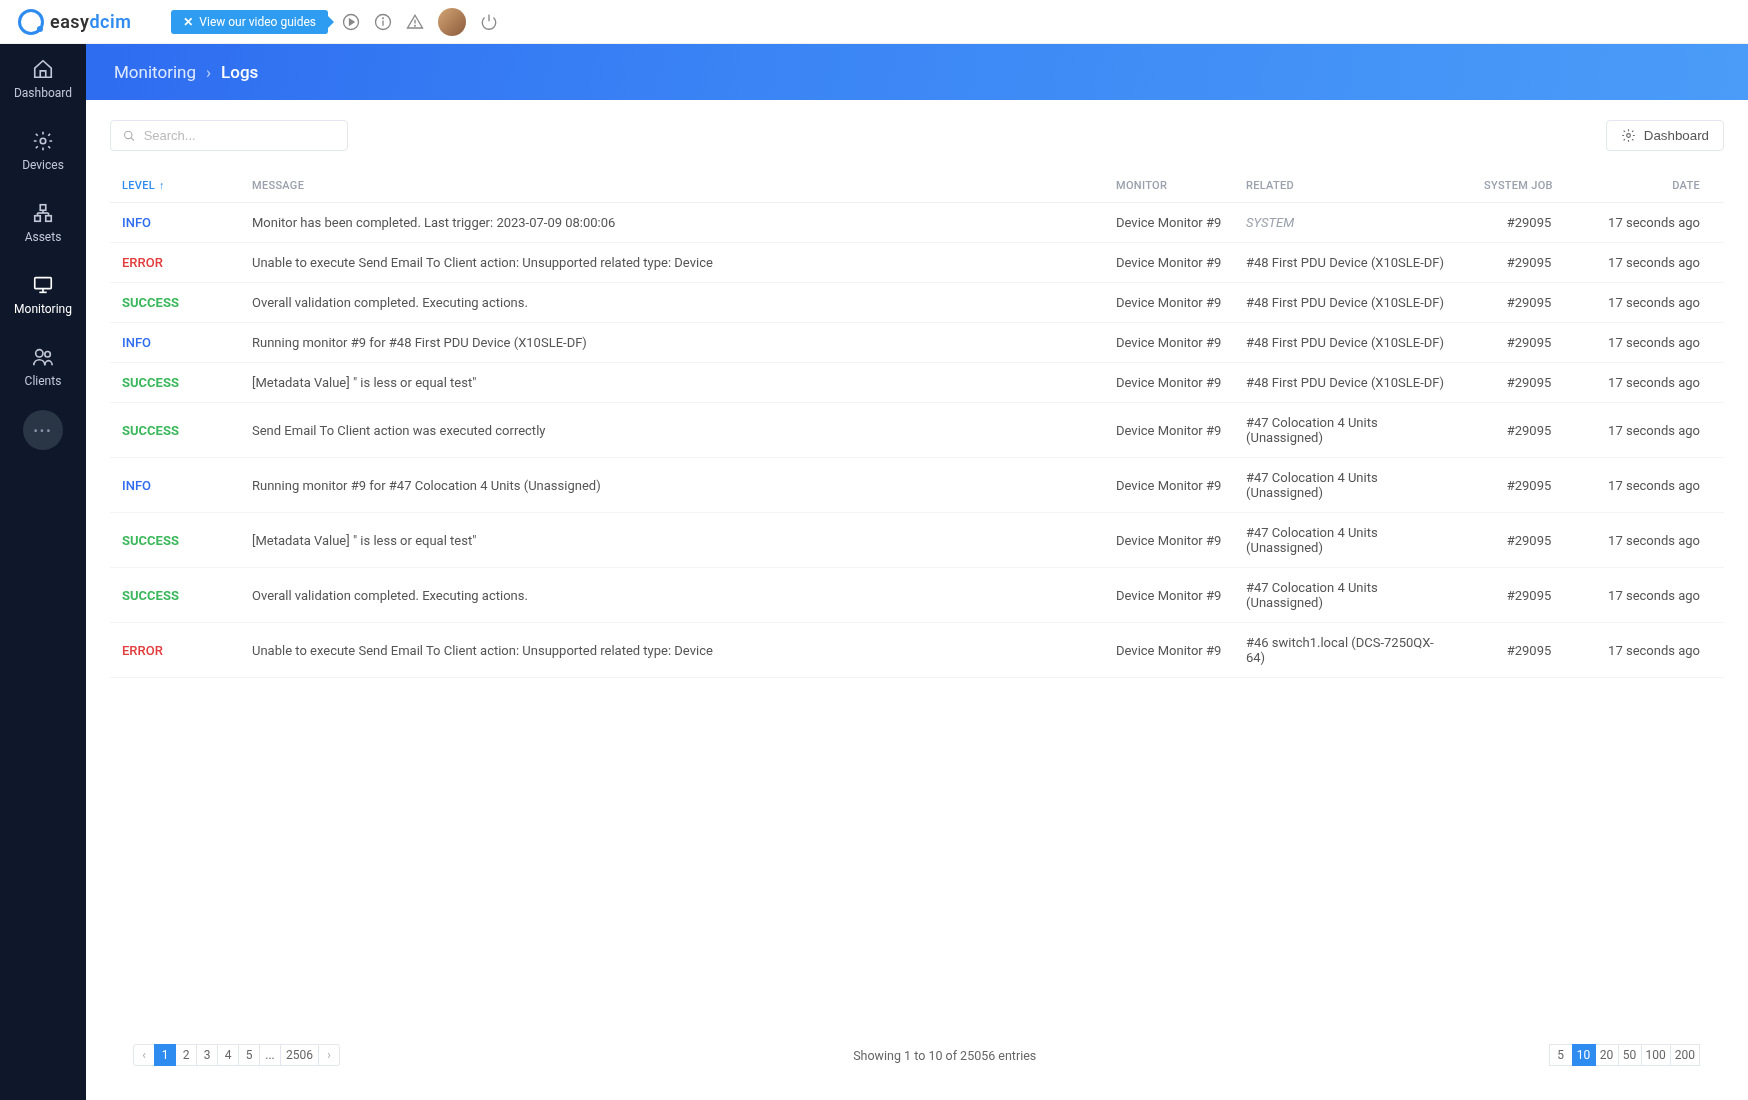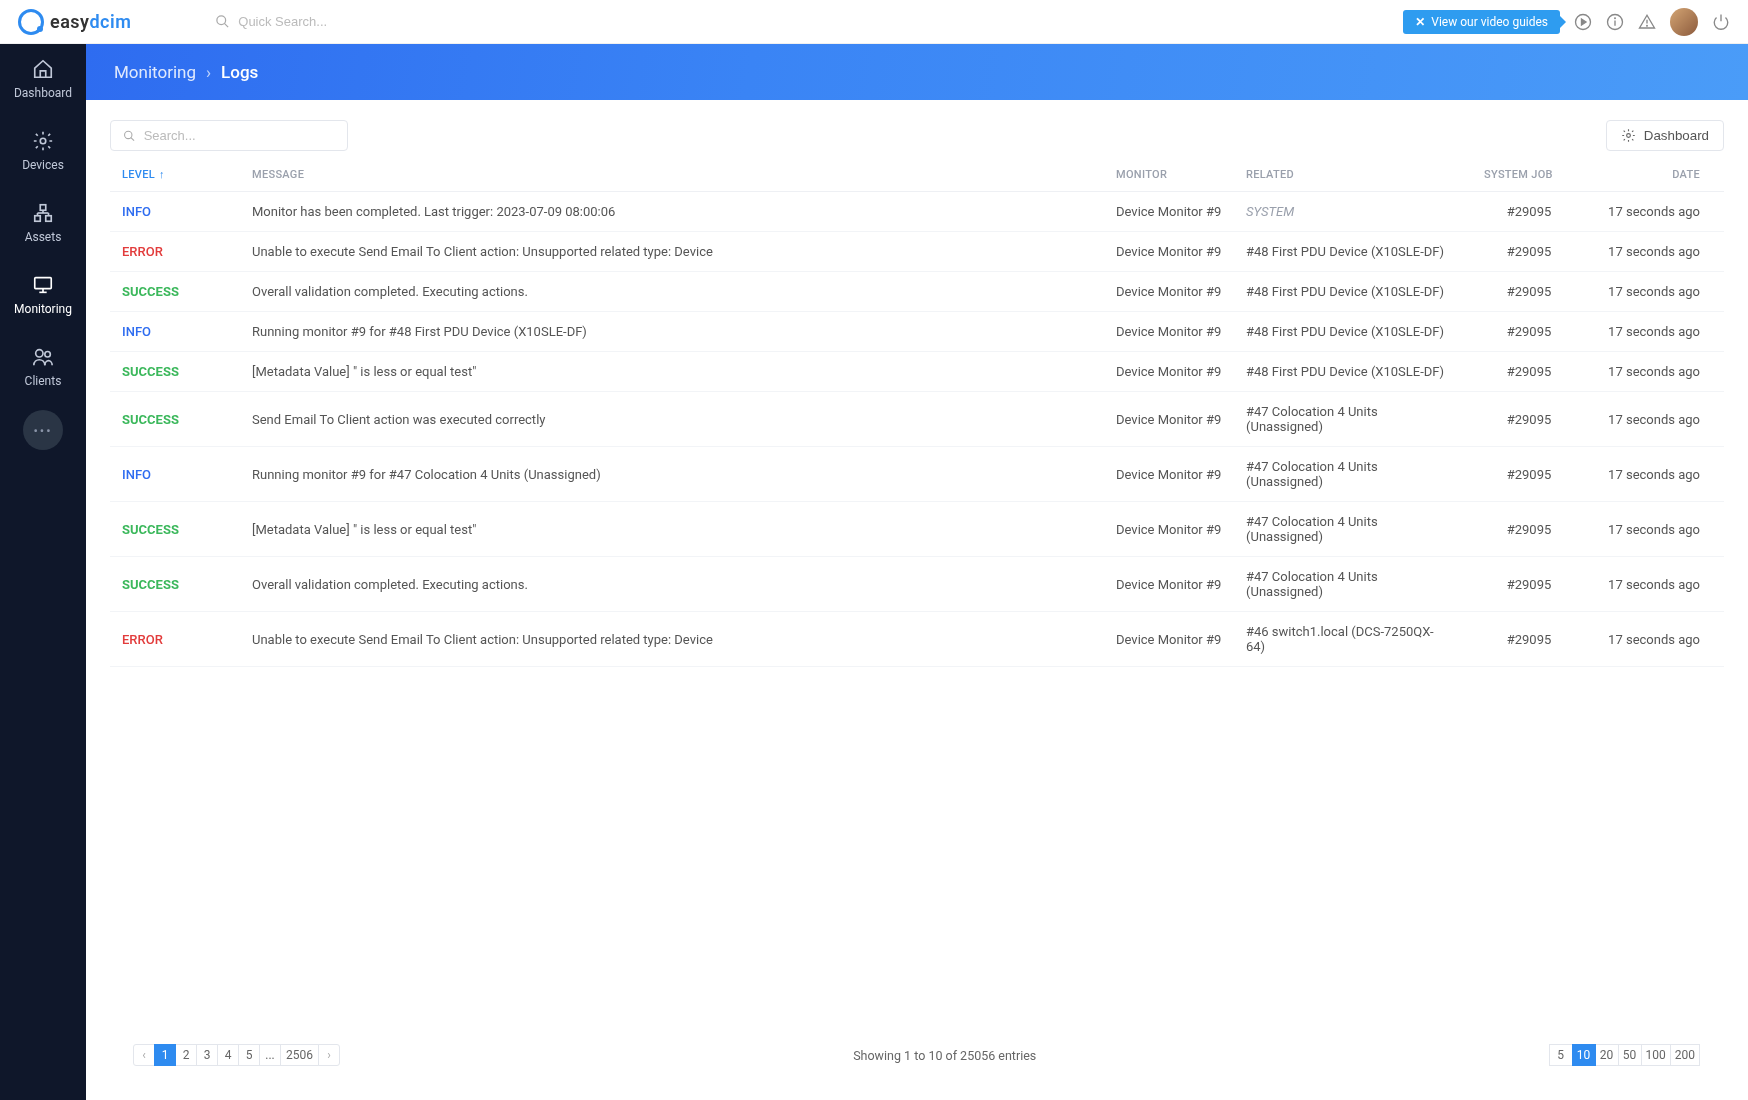--- a/index.html
+++ b/index.html
@@ -4,21 +4,21 @@
 <style>
 * { margin: 0; padding: 0; box-sizing: border-box; }
 body { font-family: -apple-system, BlinkMacSystemFont, "Segoe UI", Roboto, sans-serif; font-size: 13px; color: #333; background: #fff; overflow: hidden; }
 
 .app { display: flex; height: 100vh; width: 100vw; }
 
 
 .topbar {
   position: fixed; top: 0; left: 0; right: 0; height: 44px;
   background: #fff; display: flex; align-items: center; padding: 0 18px;
-  z-index: 100; border-bottom: 1px solid #f0f0f0; gap: 44px;
+  z-index: 100; border-bottom: 1px solid #f0f0f0;
 }
 .logo { display: flex; align-items: center; gap: 6px; margin-right: 40px; }
 .logo-mark { width: 26px; height: 26px; border-radius: 50%; border: 3px solid #2e8bf0; position: relative; }
 .logo-mark::after { content: ''; position: absolute; width: 6px; height: 6px; background: #2e8bf0; border-radius: 50%; right: -2px; bottom: 0; }
 .logo-text { font-size: 18px; font-weight: 600; letter-spacing: 0.5px; }
 .logo-text .t1 { color: #333; }
 .logo-text .t2 { color: #2e8bf0; }
 .search-top { display: flex; align-items: center; gap: 8px; color: #aaa; flex: 1; }
 .search-top input { border: none; outline: none; font-size: 13px; color: #666; width: 300px; }
 .search-top input::placeholder { color: #bbb; }
@@ -55,21 +55,21 @@
 .main { flex: 1; display: flex; flex-direction: column; padding-top: 44px; min-width: 0; }
 .breadcrumb-bar {
   background: linear-gradient(100deg, #2e6cf0 0%, #3a84f5 40%, #4a9cf8 100%);
   color: #fff; padding: 18px 28px; font-size: 17px; display: flex; align-items: center; gap: 10px;
 }
 .breadcrumb-bar .crumb1 { opacity: 0.85; }
 .breadcrumb-bar .chev { opacity: 0.7; }
 .breadcrumb-bar .crumb2 { font-weight: 500; }
 
 .content { flex: 1; padding: 20px 24px; display: flex; flex-direction: column; min-height: 0; }
-.toolbar { display: flex; justify-content: space-between; margin-bottom: 7px; gap: 12px; }
+.toolbar { display: flex; justify-content: space-between; margin-bottom: 18px; gap: 12px; }
 .search-box {
   width: 238px; border: 1px solid #e3e6ec; border-radius: 4px; padding: 7px 12px;
   display: flex; align-items: center; gap: 8px; color: #aaa;
 }
 .search-box input { border: none; outline: none; font-size: 13px; width: 100%; }
 .search-box input::placeholder { color: #bbb; }
 .settings-btn {
   border: 1px solid #e3e6ec; border-radius: 4px; padding: 7px 14px;
   display: flex; align-items: center; gap: 8px; color: #555; cursor: pointer; background:#fff;
 }
@@ -122,27 +122,20 @@
 <body>
 
 <div class="app">
 
   <div class="topbar">
     <div class="logo">
       <div class="logo-mark"></div>
       <div class="logo-text">
         <span class="t1">easy</span><span class="t2">dcim</span>
       </div>
-    </div>
-    <div class="search-top">
-      <svg width="15" height="15" viewBox="0 0 24 24" fill="none" stroke="#aaa" stroke-width="2">
-          <circle cx="10" cy="10" r="7"></circle>
-          <line x1="21" y1="21" x2="15" y2="15"></line>
-        </svg>
-      <input type="text" placeholder="Quick Search..." style="">
     </div>
     <div class="topbar-right">
       <div class="video-guide">
         <span style="font-weight:bold;">✕</span>
         <span>View our video guides</span>
       </div>
       <span class="topbar-icon">
         <svg width="18" height="18" viewBox="0 0 24 24" fill="none" stroke="#888" stroke-width="1.8">
             <circle cx="12" cy="12" r="10"></circle>
             <polygon points="10,8 16,12 10,16" fill="#888"></polygon>

